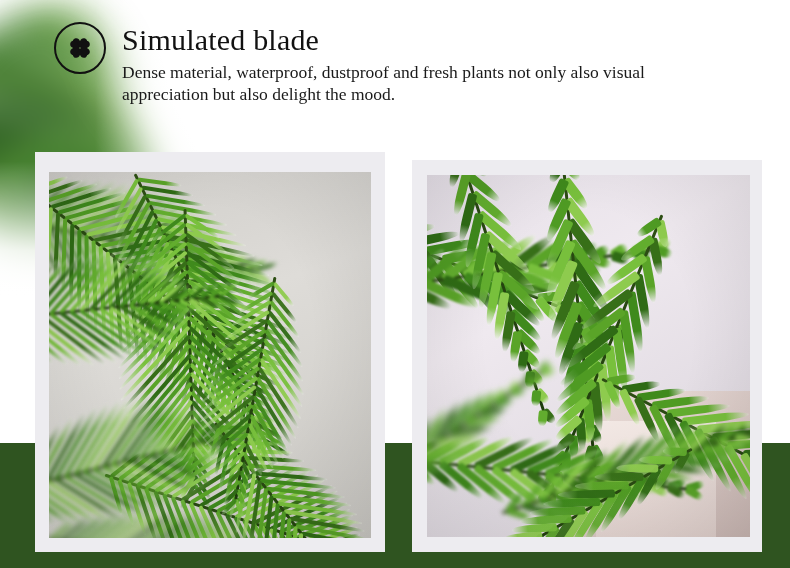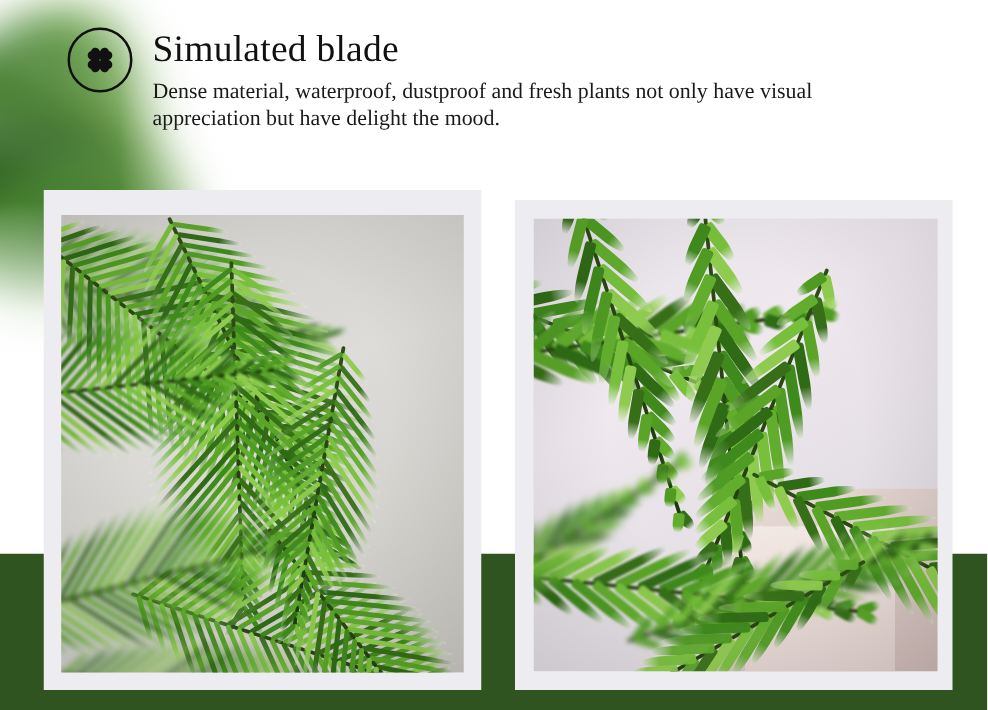--- a/index.html
+++ b/index.html
@@ -141,21 +141,21 @@
       <svg width="30" height="30" viewBox="0 0 30 30" aria-hidden="true">
         <g fill="#111">
           <path d="M15 14.6 C15 14.6 10.6 13.2 8.6 10.6 C7.0 8.5 8.1 5.6 10.7 5.2 C12.7 4.9 14.3 6.3 15 8.2 C15.7 6.3 17.3 4.9 19.3 5.2 C21.9 5.6 23.0 8.5 21.4 10.6 C19.4 13.2 15 14.6 15 14.6 Z"></path>
           <path d="M15 15.4 C15 15.4 10.6 16.8 8.6 19.4 C7.0 21.5 8.1 24.4 10.7 24.8 C12.7 25.1 14.3 23.7 15 21.8 C15.7 23.7 17.3 25.1 19.3 24.8 C21.9 24.4 23.0 21.5 21.4 19.4 C19.4 16.8 15 15.4 15 15.4 Z"></path>
           <path d="M14.6 15 C14.6 15 13.2 10.6 10.6 8.6 C8.5 7.0 5.6 8.1 5.2 10.7 C4.9 12.7 6.3 14.3 8.2 15 C6.3 15.7 4.9 17.3 5.2 19.3 C5.6 21.9 8.5 23.0 10.6 21.4 C13.2 19.4 14.6 15 14.6 15 Z"></path>
           <path d="M15.4 15 C15.4 15 16.8 10.6 19.4 8.6 C21.5 7.0 24.4 8.1 24.8 10.7 C25.1 12.7 23.7 14.3 21.8 15 C23.7 15.7 25.1 17.3 24.8 19.3 C24.4 21.9 21.5 23.0 19.4 21.4 C16.8 19.4 15.4 15 15.4 15 Z"></path>
         </g>
       </svg>
     </div>
     <div class="title">Simulated blade</div>
-    <div class="subtitle">Dense material, waterproof, dustproof and fresh plants not only have visual appreciation but have delight the mood.</div>
+    <div class="subtitle">Dense material, waterproof, dustproof and fresh plants not only also visual appreciation but also delight the mood.</div>
   </div>
 
   <div class="frame frame-left">
     <div class="photo">
       <div class="palmL">
         <div class="frondset" id="frondsL">
             <div class="frond" style="left: -20px; top: 40px; width: 300px; height: 140px; transform: rotate(12deg); filter: blur(2px);">
               <div class="rachis" style="width: 300px;"></div>
               <div class="leaflet" style="left: 46px; width: 64.447px; height: 4px; transform-origin: 0px 50%; transform: translateY(-50%) rotate(-48.9655deg); background: linear-gradient(90deg, rgb(90, 164, 40), rgb(90, 164, 40) 65%, rgba(255, 255, 255, 0.25)); opacity: 0.9;"></div>
               <div class="leaflet" style="left: 56px; width: 70.1908px; height: 4px; transform-origin: 0px 50%; transform: translateY(-50%) rotate(-48.2069deg); background: linear-gradient(90deg, rgb(47, 107, 21), rgb(47, 107, 21) 65%, rgba(255, 255, 255, 0.25)); opacity: 0.9;"></div>

